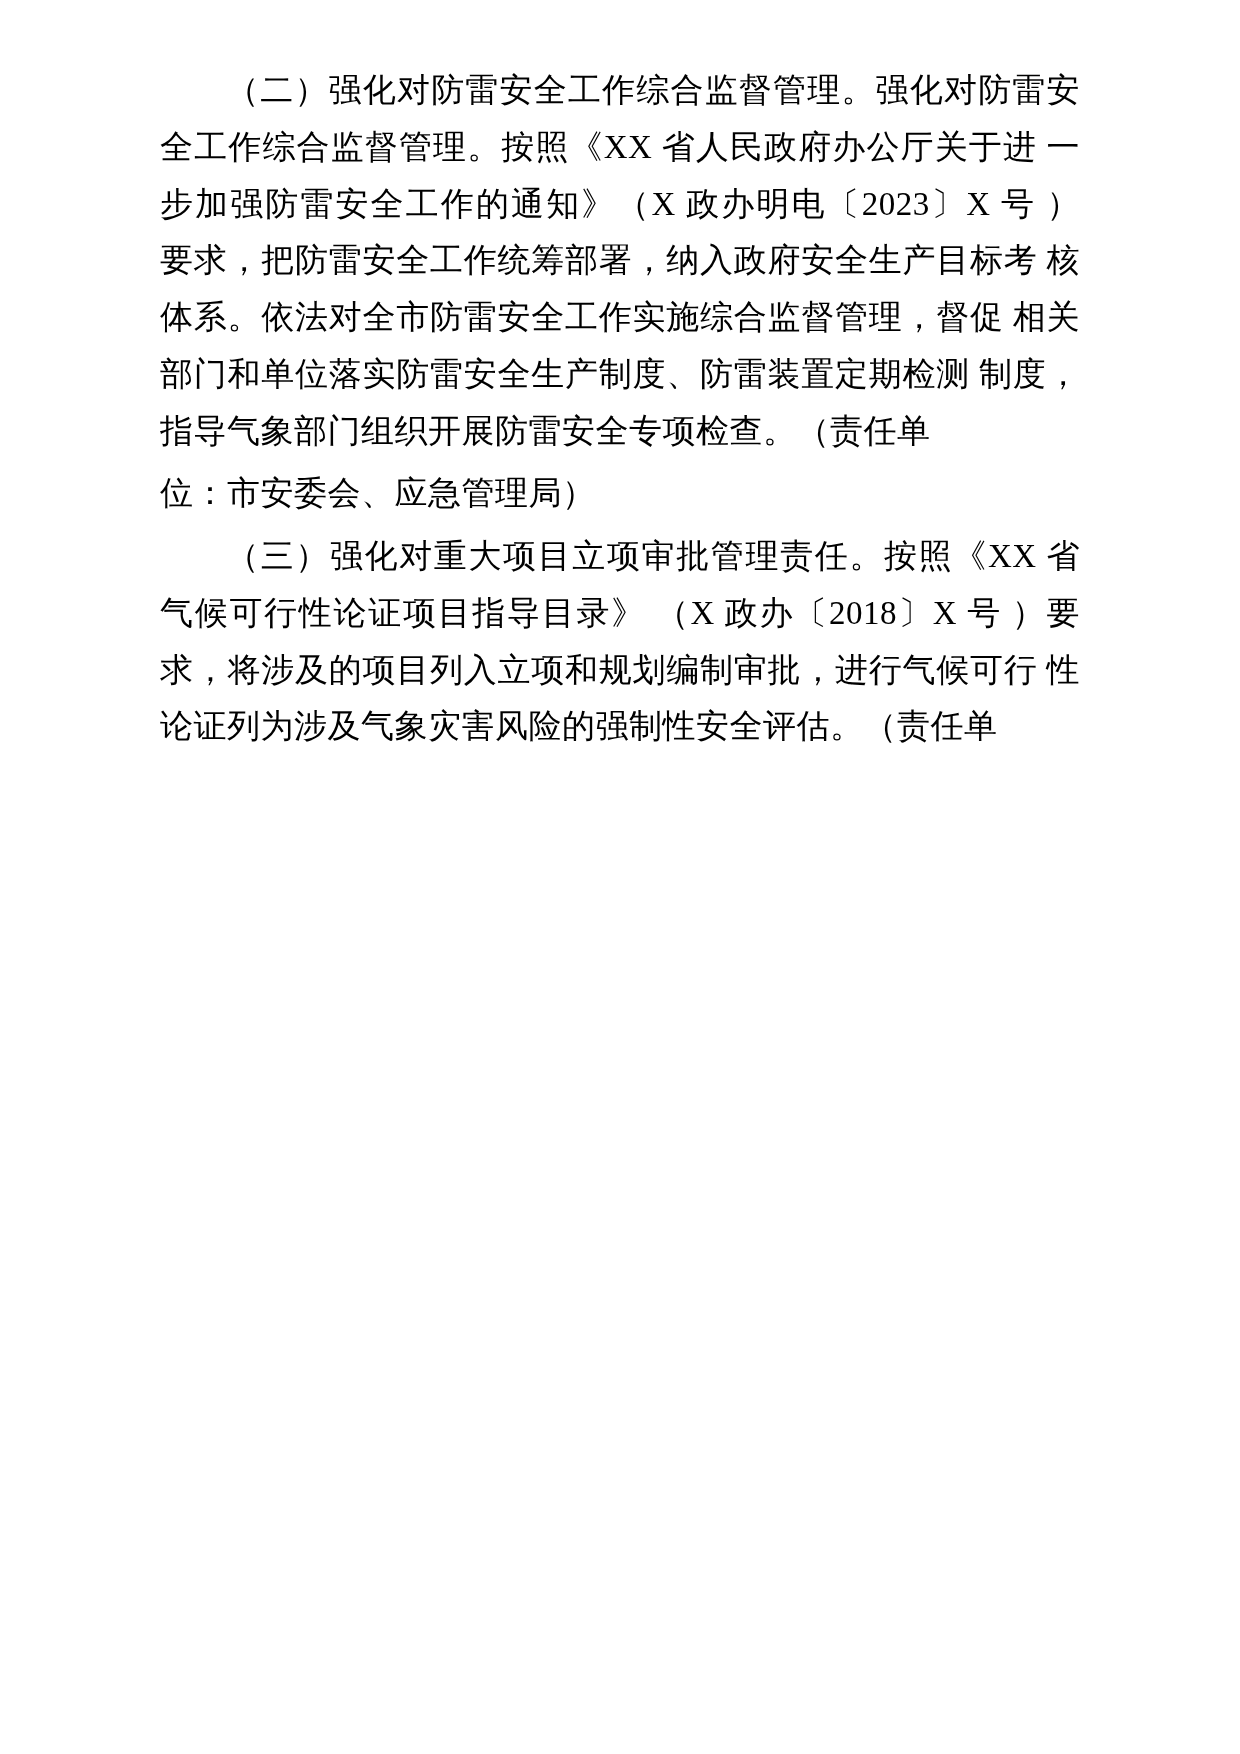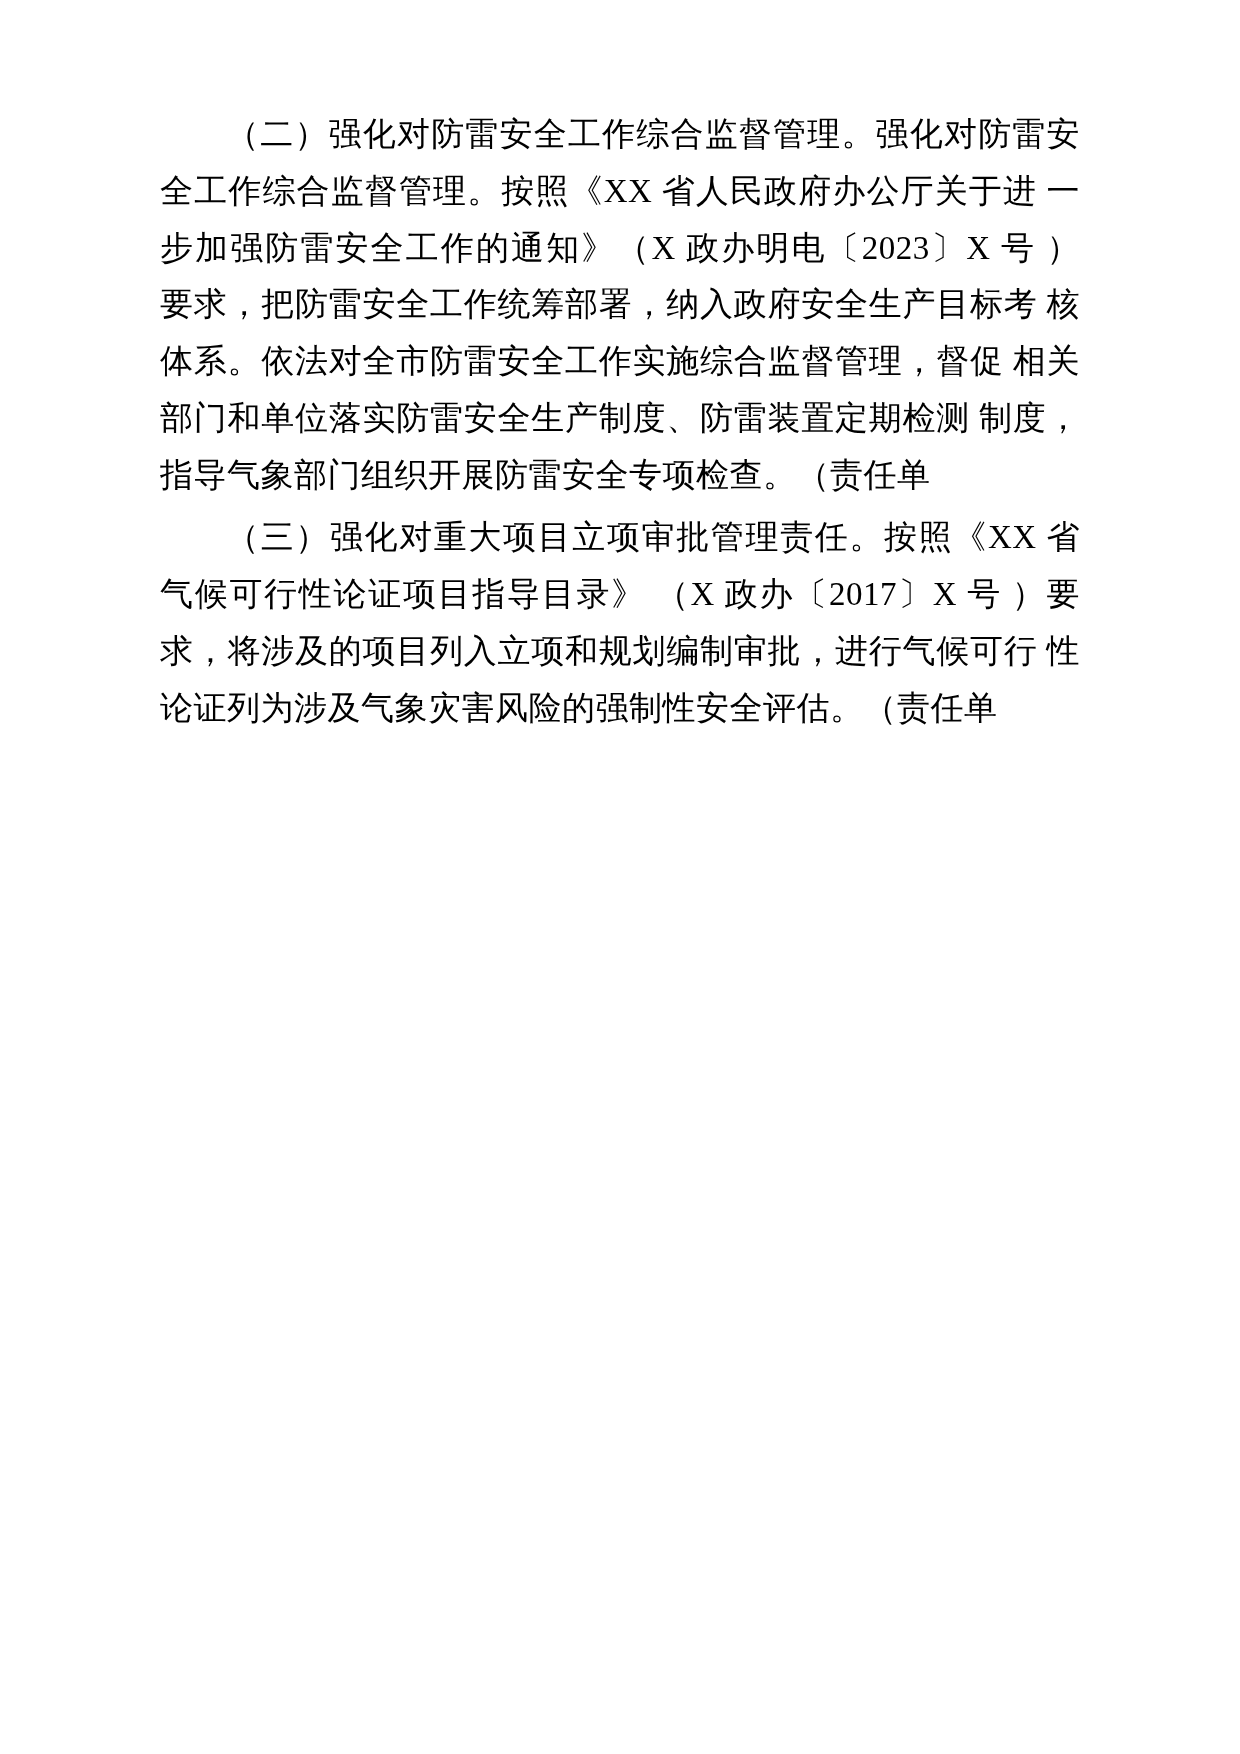--- a/index.html
+++ b/index.html
@@ -11,21 +11,21 @@
     width: 1240px;
     height: 1754px;
     font-family: "Liberation Serif", "DejaVu Serif", serif;
     color: #000000;
   }
   .page {
     position: relative;
     width: 1240px;
     height: 1754px;
     box-sizing: border-box;
-    padding: 106px 160px 120px 160px;
+    padding: 62px 160px 120px 160px;
     background: #ffffff;
   }
   .doc-body {
     font-size: 33px;
     line-height: 1.72;
     letter-spacing: 0.5px;
     text-align: justify;
     text-justify: inter-ideograph;
   }
   .para {
@@ -40,15 +40,16 @@
   .para:last-child {
     margin-bottom: 0;
   }
 </style>
 </head>
 <body>
 
 <div class="page">
   <div class="doc-body">
     <p class="para">（二）强化对防雷安全工作综合监督管理。强化对防雷安全工作综合监督管理。按照《XX 省人民政府办公厅关于进 一步加强防雷安全工作的通知》（X 政办明电〔2023〕X 号 ） 要求，把防雷安全工作统筹部署，纳入政府安全生产目标考 核体系。依法对全市防雷安全工作实施综合监督管理，督促 相关部门和单位落实防雷安全生产制度、防雷装置定期检测 制度，指导气象部门组织开展防雷安全专项检查。（责任单</p>
-    <p class="para">（三）强化对重大项目立项审批管理责任。按照《XX 省气候可行性论证项目指导目录》 （X 政办〔2017〕X 号 ）要 求，将涉及的项目列入立项和规划编制审批，进行气候可行 性论证列为涉及气象灾害风险的强制性安全评估。（责任单</p>
+    <p class="para cont">位：市安委会、应急管理局）</p>
+    <p class="para">（三）强化对重大项目立项审批管理责任。按照《XX 省气候可行性论证项目指导目录》 （X 政办〔2018〕X 号 ）要 求，将涉及的项目列入立项和规划编制审批，进行气候可行 性论证列为涉及气象灾害风险的强制性安全评估。（责任单</p>
   </div>
 </div>
 
 </body></html>

